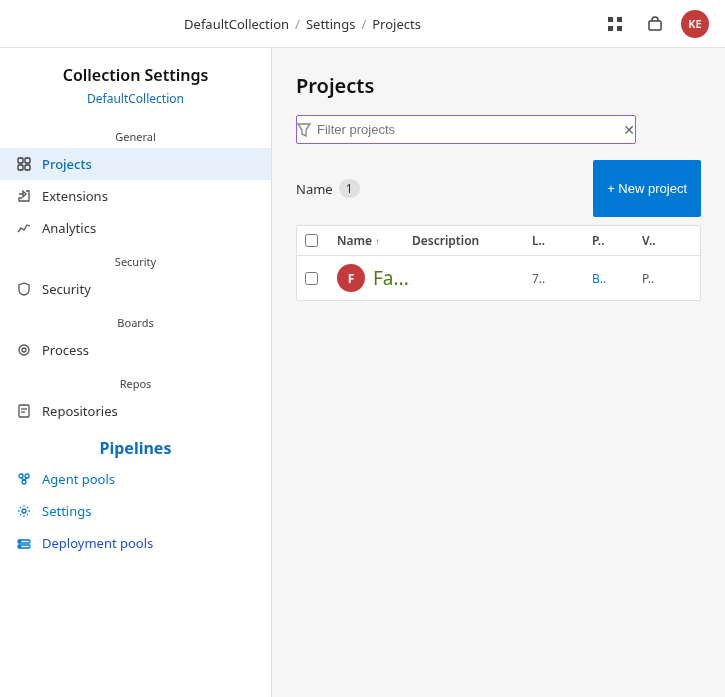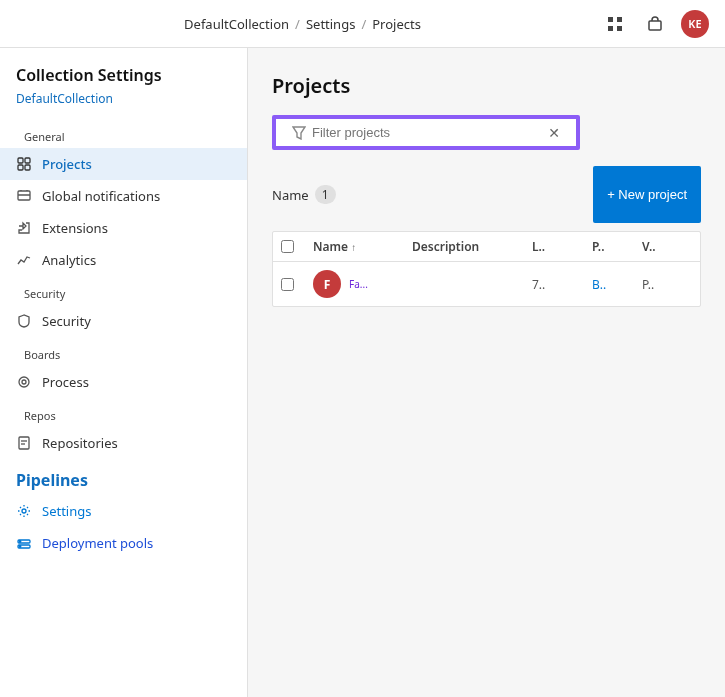--- a/index.html
+++ b/index.html
@@ -78,26 +78,27 @@
 
     
     .main-layout {
       display: flex;
       flex: 1;
       overflow: hidden;
     }
 
     
     .sidebar {
-      width: 248px;
+      width: 272px;
       background: #fff;
       border-right: 1px solid #e0e0e0;
       flex-shrink: 0;
       overflow-y: auto;
       padding: 16px 0 8px;
+      text-align: center;
     }
     .sidebar-title {
       font-size: 16px;
       font-weight: 600;
       color: #111;
       padding: 0 16px 4px;
     }
     .sidebar-subtitle {
       font-size: 12px;
       color: #106ebe;
@@ -158,25 +159,25 @@
     
     .filter-bar {
       display: flex;
       align-items: center;
       margin-bottom: 16px;
     }
     .filter-input-wrap {
       display: flex;
       align-items: center;
       background: #fff;
-      border: 4px solid #8b5cf6;
+      border: 1px solid #8b5cf6;
       border-radius: 2px;
-      padding: 4px 16px;
+      padding: 4px 0;
       gap: 6px;
-      width: 308px;
+      width: 340px;
     }
     .filter-input {
       border: none;
       outline: none;
       font-size: 13px;
       flex: 1;
       color: #555;
       background: transparent;
     }
     .filter-close {
@@ -255,22 +256,22 @@
       border-radius: 50%;
       display: flex;
       align-items: center;
       justify-content: center;
       color: #fff;
       font-size: 12px;
       font-weight: 700;
       flex-shrink: 0;
     }
     .project-name-text {
-      font-size: 10px;
-      color: #6d28d9;
+      font-size: 19px;
+      color: #4d7c0f;
     }
     .sort-icon { font-size: 10px; color: #666; }
     input[type="checkbox"] { cursor: pointer; }
     .col-link { color: #0078d4; font-size: 12px; }
   </style>
 </head>
 <body>
 
 <div class="top-nav">
   <div class="breadcrumb">
@@ -313,29 +314,20 @@
           <rect x="8" y="1" width="5" height="5" rx="1"></rect>
           <rect x="1" y="8" width="5" height="5" rx="1"></rect>
           <rect x="8" y="8" width="5" height="5" rx="1"></rect>
         </svg>
       </span>
       <span>Projects</span>
     </div>
     <div class="sidebar-item">
       <span class="sidebar-item-icon">
         <svg width="14" height="14" viewBox="0 0 14 14" fill="none" stroke="#555" stroke-width="1.3">
-          <rect x="1" y="2" width="12" height="9" rx="1"></rect>
-          <path d="M4 2V1M10 2V1M1 6h12"></path>
-        </svg>
-      </span>
-      <span>Global notifications</span>
-    </div>
-    <div class="sidebar-item">
-      <span class="sidebar-item-icon">
-        <svg width="14" height="14" viewBox="0 0 14 14" fill="none" stroke="#555" stroke-width="1.3">
           <path d="M2 5h4V2l3 3-3 3V5H2z"></path>
           <path d="M9 2h3v10H2V9h3"></path>
         </svg>
       </span>
       <span>Extensions</span>
     </div>
     <div class="sidebar-item">
       <span class="sidebar-item-icon">
         <svg width="14" height="14" viewBox="0 0 14 14" fill="none" stroke="#555" stroke-width="1.3">
           <polyline points="1,11 4,7 7,9 10,4 13,5"></polyline>
@@ -371,20 +363,32 @@
         <svg width="14" height="14" viewBox="0 0 14 14" fill="none" stroke="#555" stroke-width="1.3">
           <rect x="2" y="1" width="10" height="12" rx="1"></rect>
           <line x1="4" y1="5" x2="10" y2="5"></line>
           <line x1="4" y1="8" x2="8" y2="8"></line>
         </svg>
       </span>
       <span>Repositories</span>
     </div>
 
     <div class="sidebar-section-label-blue">Pipelines</div>
+    <div class="sidebar-item">
+      <span class="sidebar-item-icon">
+        <svg width="14" height="14" viewBox="0 0 14 14" fill="none" stroke="#0078d4" stroke-width="1.3">
+          <circle cx="4" cy="4" r="2"></circle>
+          <circle cx="10" cy="4" r="2"></circle>
+          <circle cx="7" cy="10" r="2"></circle>
+          <line x1="4" y1="6" x2="7" y2="8"></line>
+          <line x1="10" y1="6" x2="7" y2="8"></line>
+        </svg>
+      </span>
+      <span style="color:#0078d4">Agent pools</span>
+    </div>
     <div class="sidebar-item">
       <span class="sidebar-item-icon">
         <svg width="14" height="14" viewBox="0 0 14 14" fill="none" stroke="#0078d4" stroke-width="1.3">
           <circle cx="7" cy="7" r="2"></circle>
           <path d="M7 1v1.5M7 11.5V13M1 7h1.5M11.5 7H13M3 3l1 1M10 10l1 1M11 3l-1 1M4 10l-1 1"></path>
         </svg>
       </span>
       <span style="color:#0078d4">Settings</span>
     </div>
     <div class="sidebar-item">

